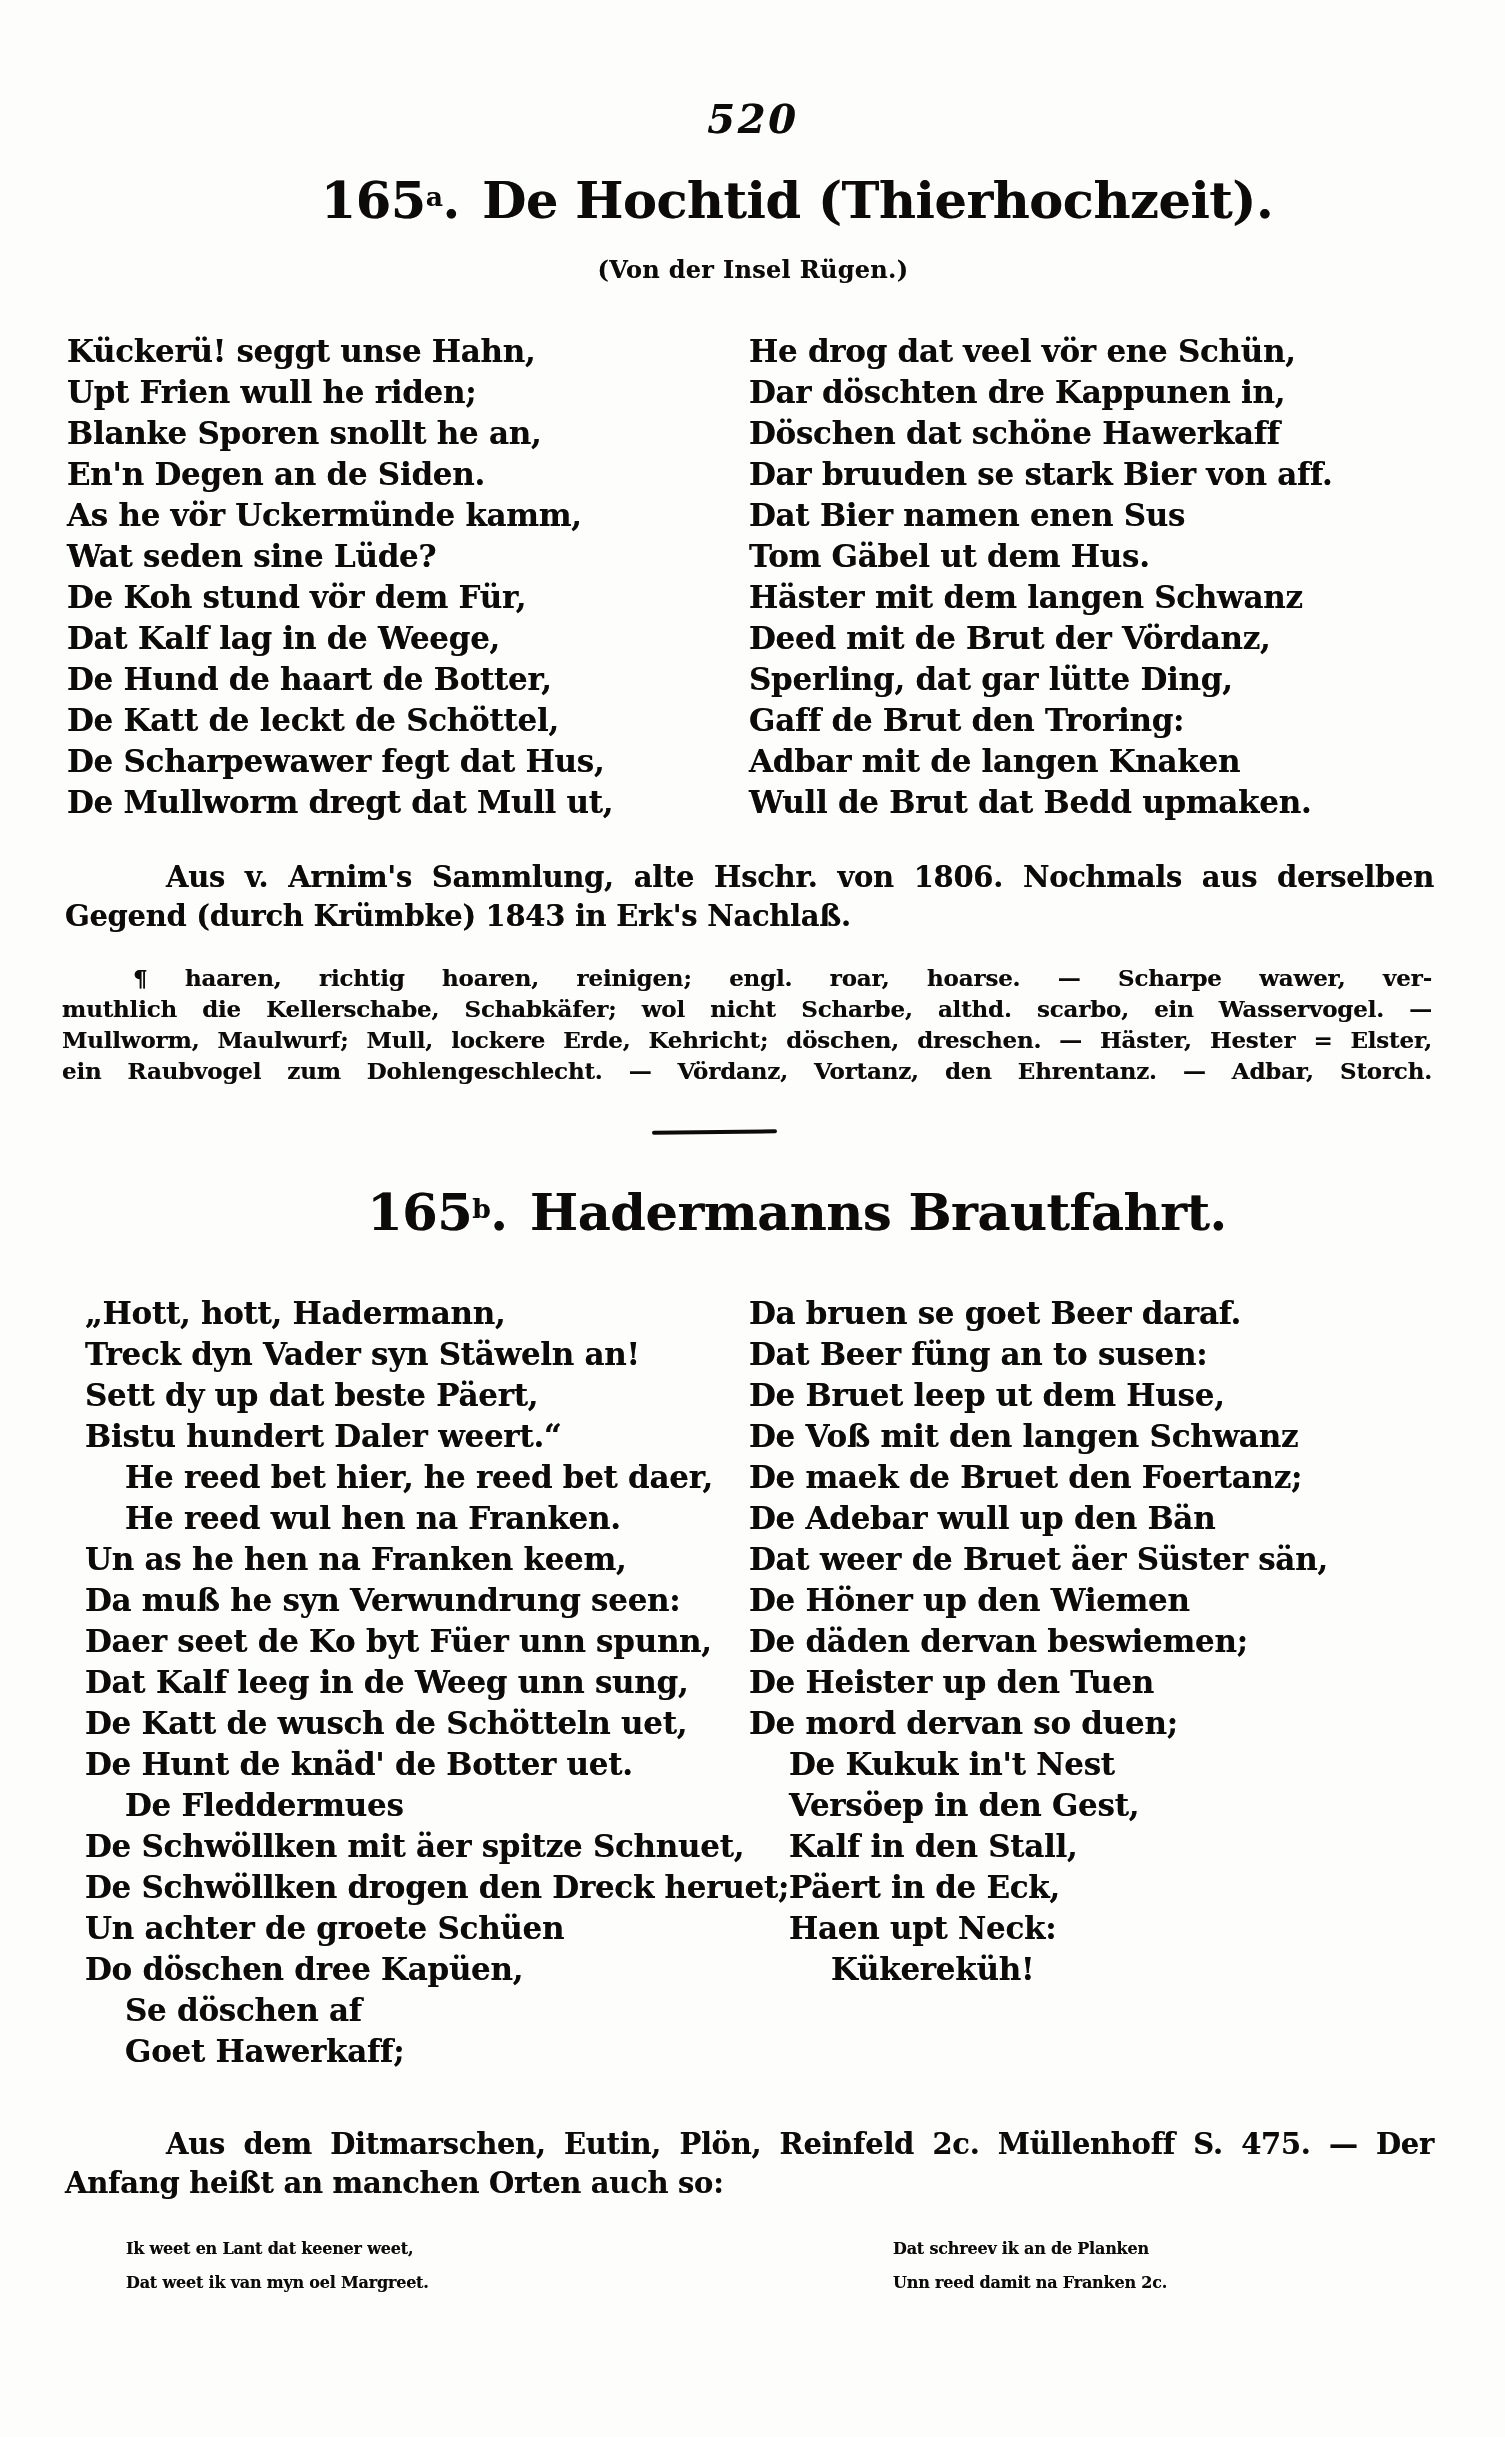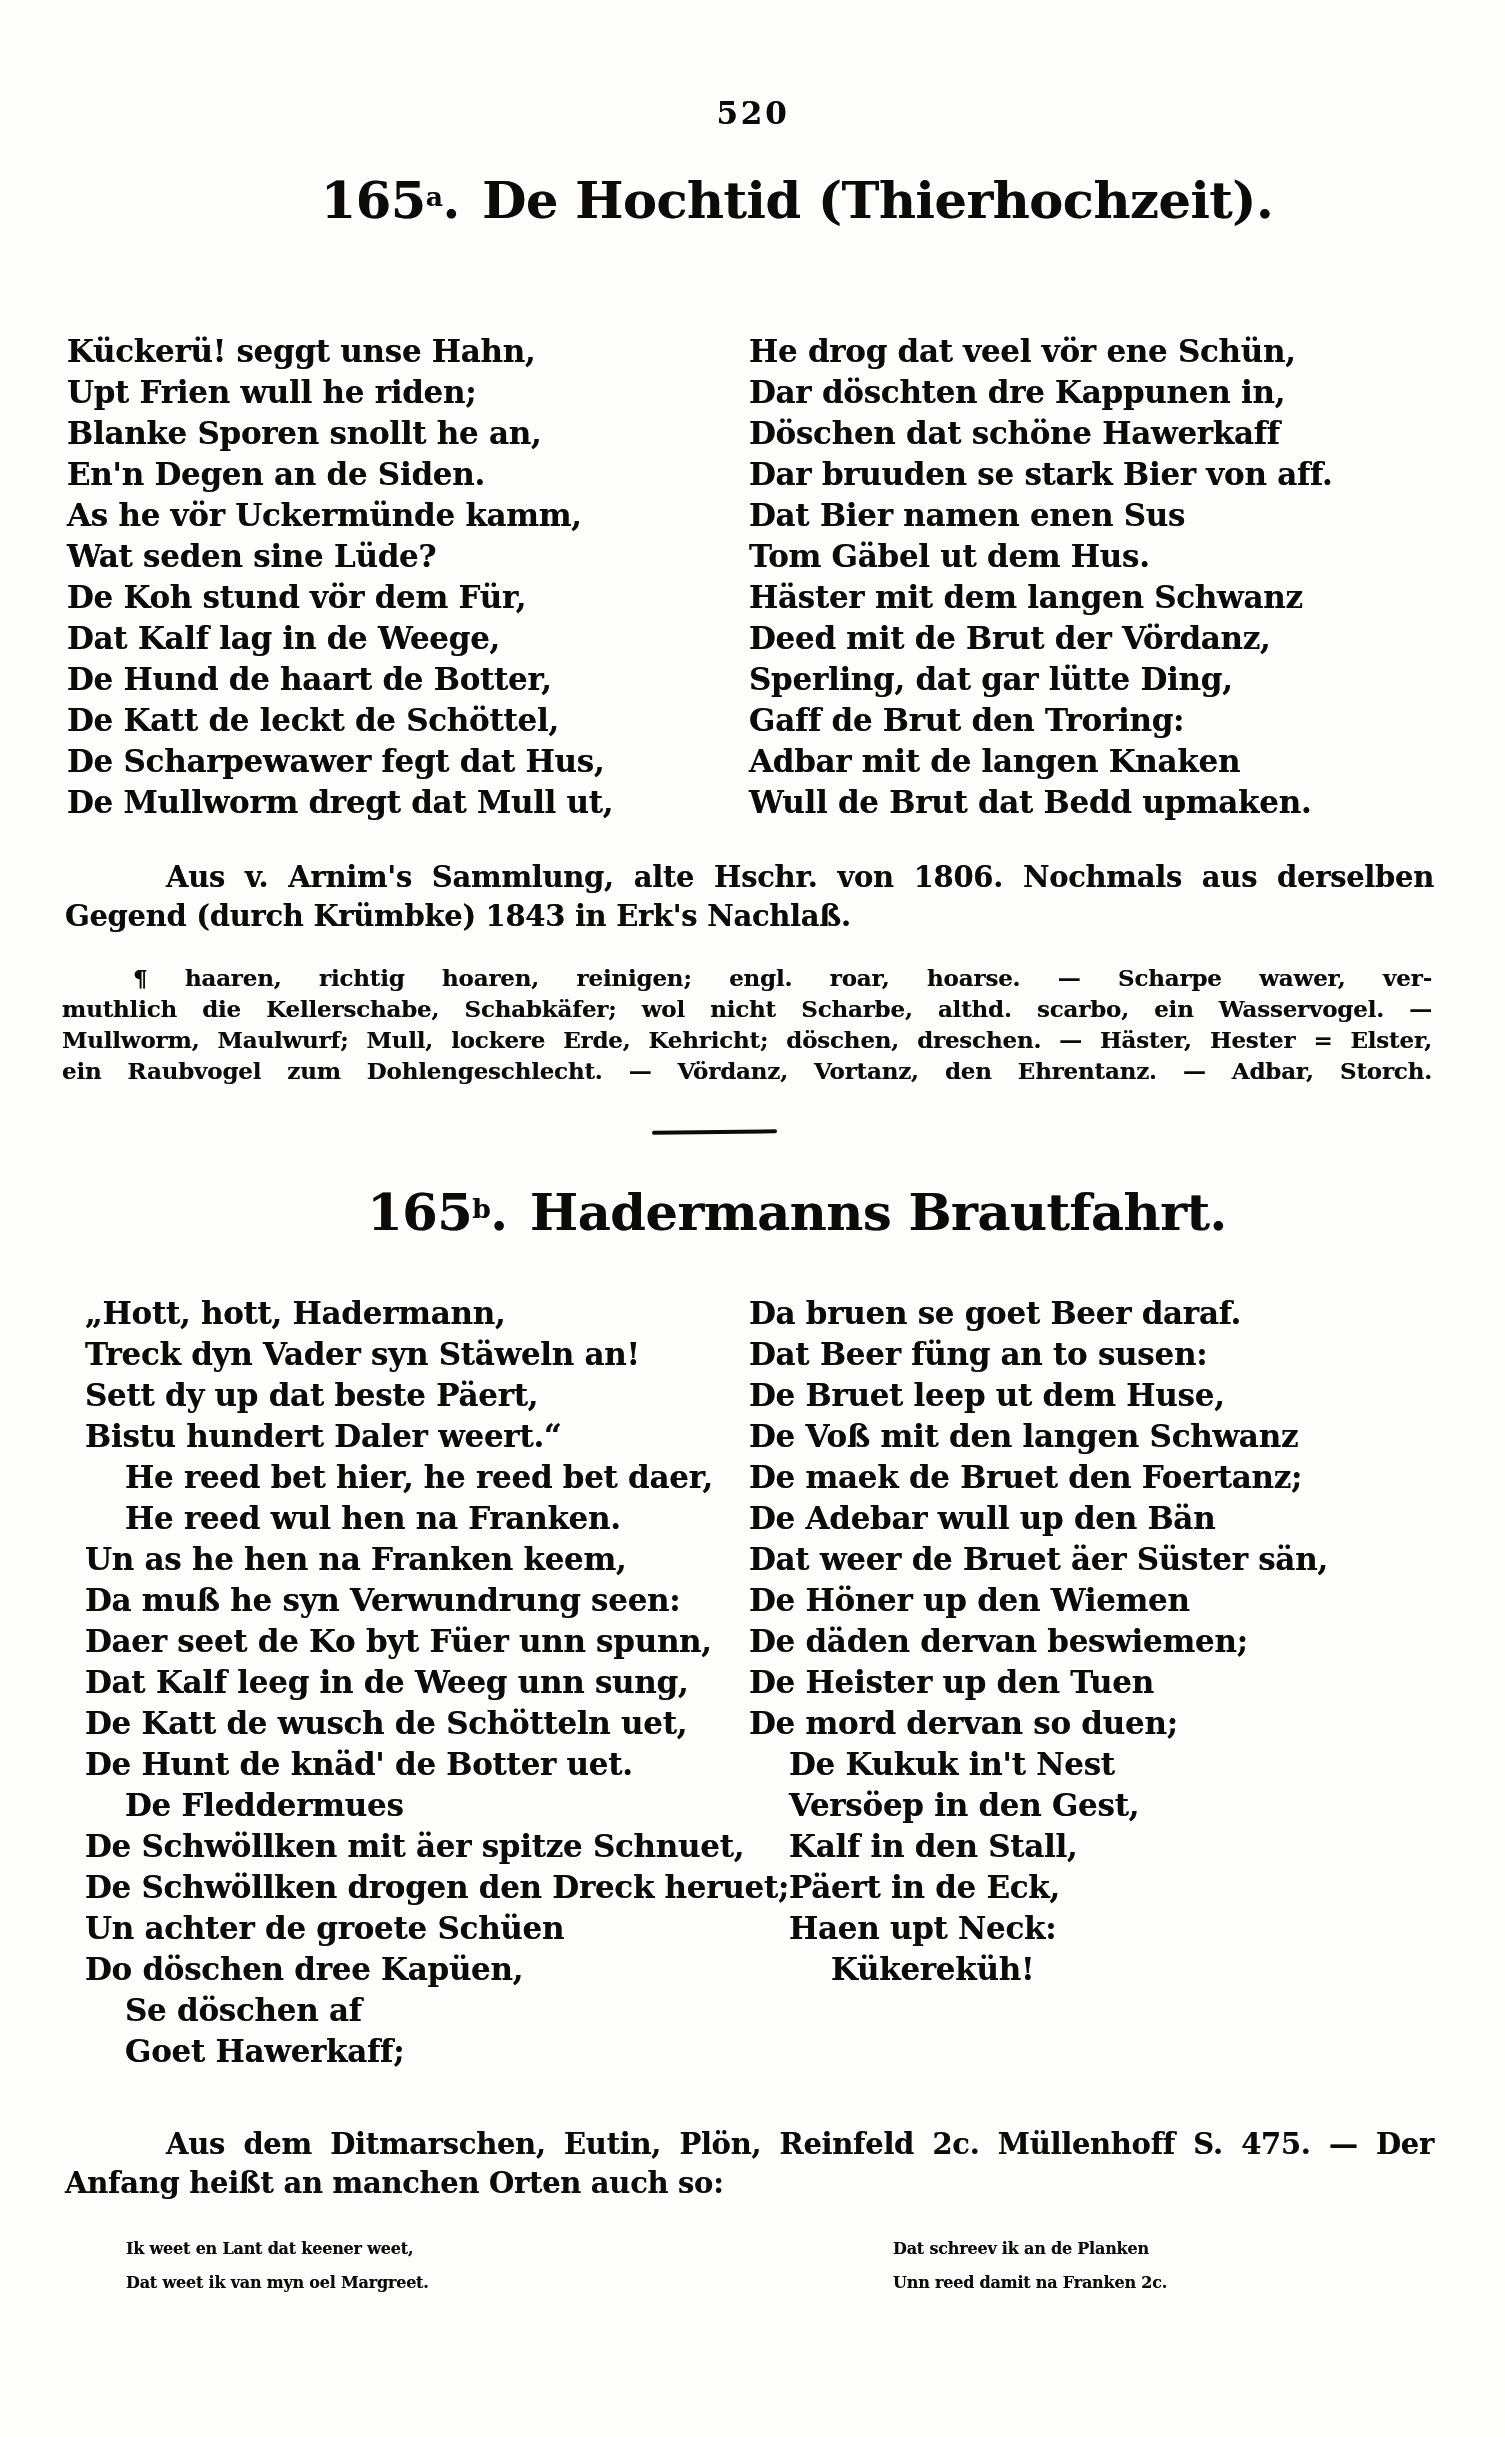--- a/index.html
+++ b/index.html
@@ -8,21 +8,21 @@
     width:1506px;height:2438px;
     background:#fdfdfb;
     color:#0d0b09;
     font-family:"DejaVu Serif", serif;
     font-weight:700;
     overflow:hidden;
     text-shadow:0 0 0.5px rgba(13,11,9,.55);
   }
   .pagenum{
     position:absolute;top:95px;left:0;width:100%;
-    text-align:center;font-size:31px;letter-spacing:2.7px;
+    text-align:center;font-size:40px;letter-spacing:2.7px;font-style:italic;
   }
   .songtitle{
     position:absolute;left:0;width:100%;
     text-align:center;font-size:51px;letter-spacing:-0.5px;white-space:nowrap;padding-left:44px;
   }
   #titleA{top:170px;}
   #titleB{top:1182px;}
   .songtitle sup{font-size:52%;vertical-align:38%;}
   .songtitle .ttext{margin-left:22.6px;}
   .subtitle{
@@ -69,20 +69,21 @@
 </style>
 </head>
 <body>
 
 <div class="page">
 
   <div class="pagenum">520</div>
 
   <div class="songtitle" id="titleA"><span>165</span><sup>a</sup><span>.</span><span class="ttext">De Hochtid (Thierhochzeit).</span></div>
 
+  <div class="subtitle">(Von der Insel Rügen.)</div>
 
   <div class="poem" id="poemA-left">
       <div class="pline">Kückerü! seggt unse Hahn,</div>
       <div class="pline">Upt Frien wull he riden;</div>
       <div class="pline">Blanke Sporen snollt he an,</div>
       <div class="pline">En'n Degen an de Siden.</div>
       <div class="pline">As he vör Uckermünde kamm,</div>
       <div class="pline">Wat seden sine Lüde?</div>
       <div class="pline">De Koh stund vör dem Für,</div>
       <div class="pline">Dat Kalf lag in de Weege,</div>

